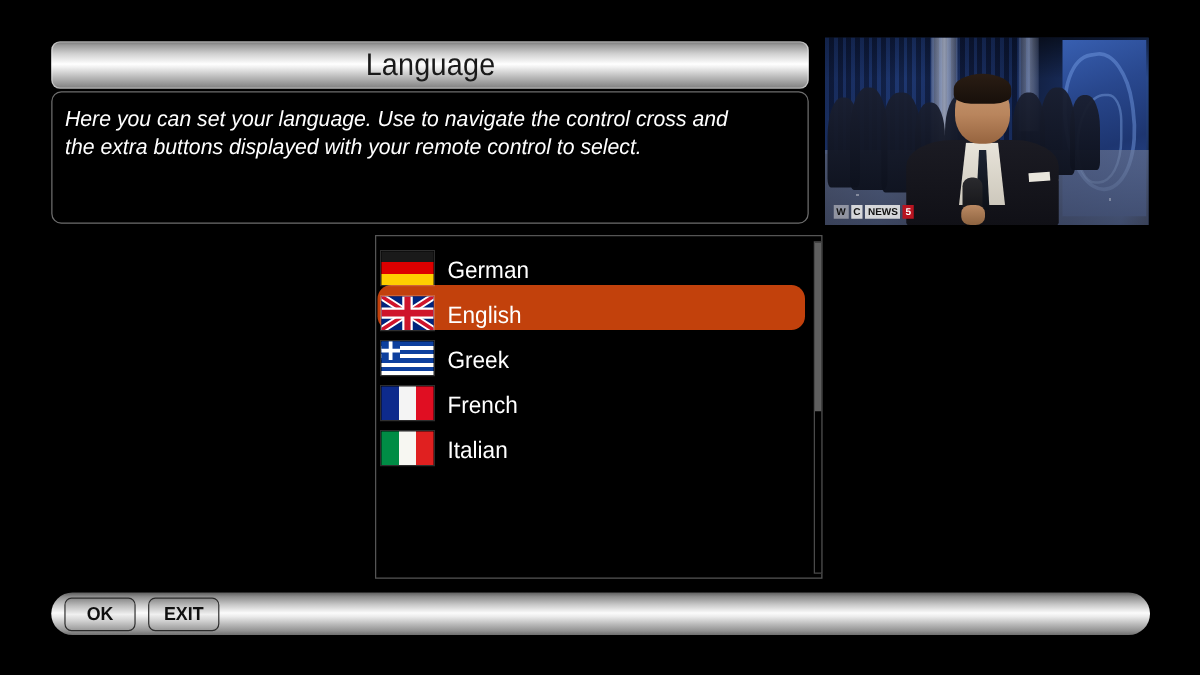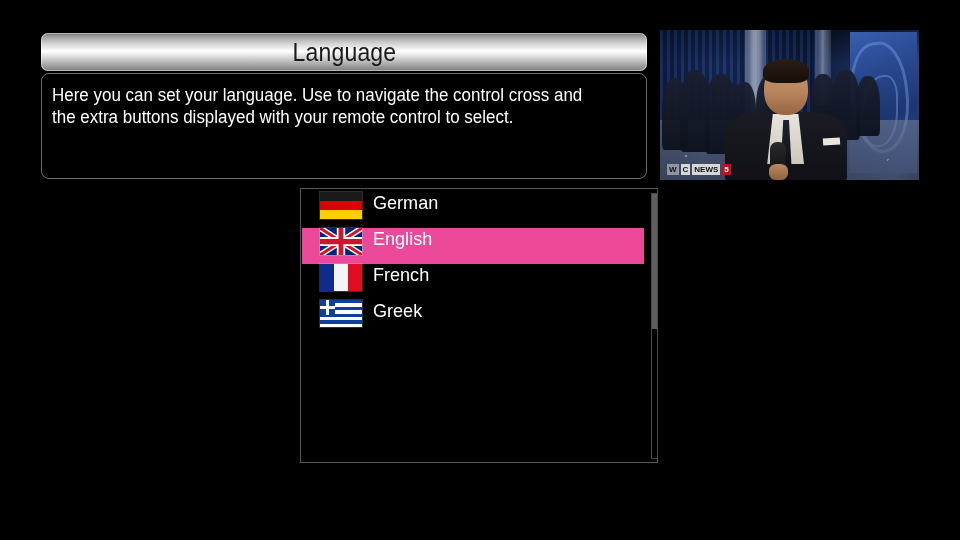--- a/index.html
+++ b/index.html
@@ -51,20 +51,21 @@
     position: absolute;
     left: 41px;
     top: 73px;
     width: 606px;
     height: 106px;
     background: #000;
     border: 1px solid #6d6d6d;
     border-radius: 8px;
     box-sizing: border-box;
     padding: 10px 12px 0 10px;
+    font-style: italic;
   }
   #info-text {
     color: #ffffff;
     font-size: 17.5px;
     line-height: 1.28;
     font-family: "Liberation Sans Narrow", "Liberation Sans", sans-serif;
     transform: scaleX(0.97);
     transform-origin: left top;
     white-space: pre-line;
   }
@@ -219,27 +220,28 @@
     box-sizing: border-box;
   }
   #list-items {
     position: absolute;
     left: 1px;
     top: 3px;
     width: 342px;
   }
   .lang-row {
     display: flex;
-    align-items: flex-start;
+    align-items: flex-end;
     height: 36px;
-    padding-left: 18px;
+    padding-left: 3px;
     box-sizing: border-box;
   }
   .lang-row.selected {
-    background: #ec4899;
+    background: #c2410c;
+    border-radius: 11px;
   }
   .flag {
     width: 42px;
     height: 27px;
     margin-right: 11px;
     flex: 0 0 auto;
     position: relative;
     overflow: hidden;
     box-shadow: 0 0 0 1px rgba(255,255,255,0.18);
   }
@@ -426,34 +428,44 @@
                 <path d="M0,0 L60,36 M60,0 L0,36" stroke="#fff" stroke-width="8"></path>
                 <path d="M0,0 L60,36 M60,0 L0,36" stroke="#cf142b" stroke-width="4"></path>
                 <path d="M30,0 L30,36 M0,18 L60,18" stroke="#fff" stroke-width="12"></path>
                 <path d="M30,0 L30,36 M0,18 L60,18" stroke="#cf142b" stroke-width="7"></path>
               </svg>
             </span>
           </span>
           <span class="lang-label">English</span>
         </div>
         <div class="lang-row">
-          <span class="flag flag-fr">
-            <span class="flag-inner"></span>
-          </span>
-          <span class="lang-label">French</span>
-        </div>
-        <div class="lang-row">
           <span class="flag flag-gr">
             <span class="flag-inner"></span>
             <span class="canton"></span>
             <span class="cross-v"></span>
             <span class="cross-h"></span>
           </span>
           <span class="lang-label">Greek</span>
         </div>
+        <div class="lang-row">
+          <span class="flag flag-fr">
+            <span class="flag-inner"></span>
+          </span>
+          <span class="lang-label">French</span>
+        </div>
+        <div class="lang-row">
+          <span class="flag flag-it">
+            <span class="flag-inner"></span>
+          </span>
+          <span class="lang-label">Italian</span>
+        </div>
       </div>
     <div id="scroll-track">
       <div id="scroll-thumb" style="height: 51%;"></div>
     </div>
   </div>
 
+  <div id="bottom-bar">
+      <div class="soft-btn">OK</div>
+      <div class="soft-btn">EXIT</div>
+    </div>
 
 </div>
 
 </body></html>

